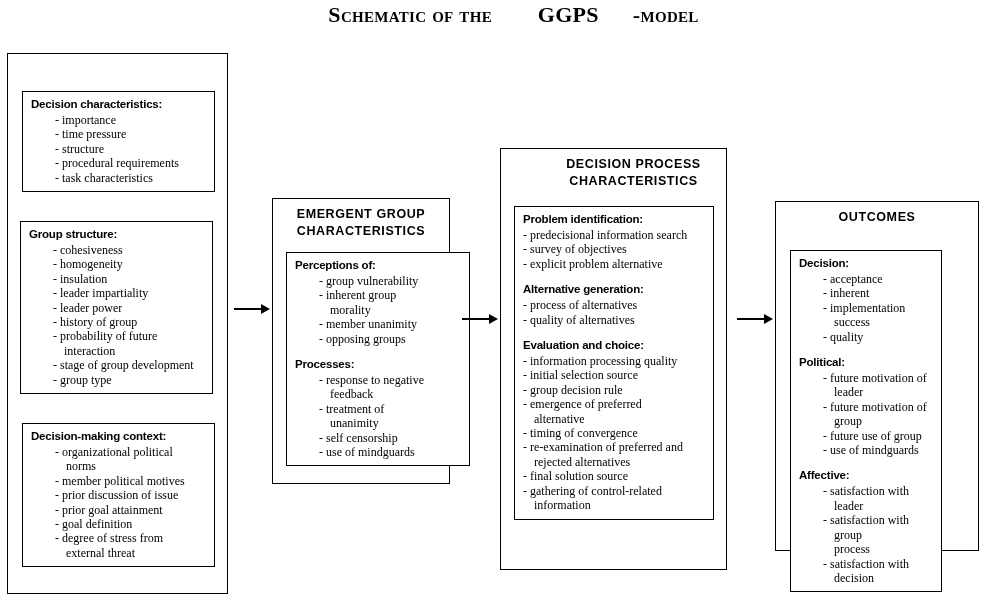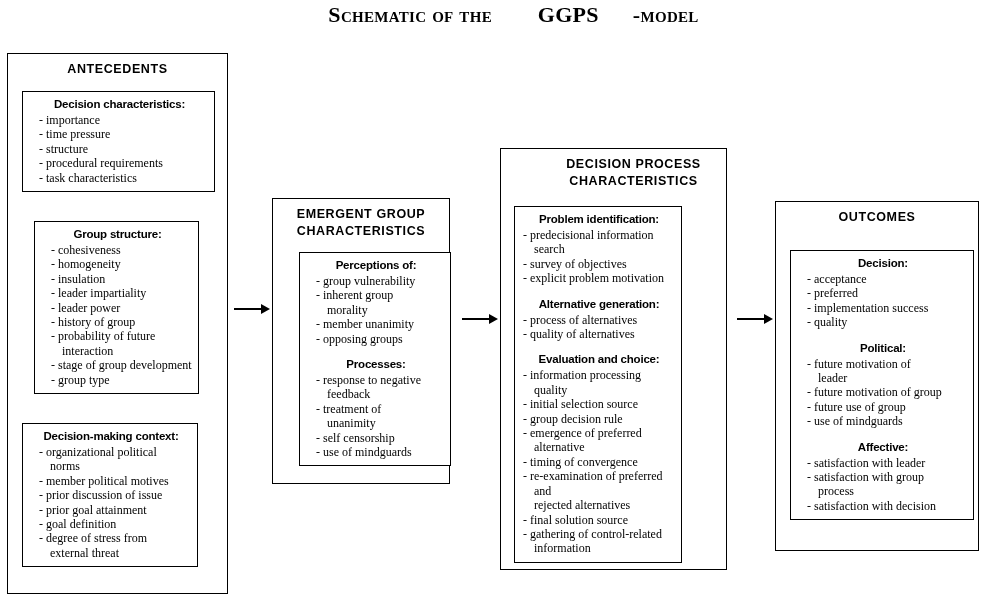--- a/index.html
+++ b/index.html
@@ -65,37 +65,36 @@
     padding: 5px 6px 6px 8px;
   }
   .panel-head {
     font-family: "Liberation Sans", sans-serif;
     font-weight: bold;
     font-size: 11.5px;
     letter-spacing: -0.2px;
     line-height: 15px;
     margin: 0 0 1px 0;
     white-space: nowrap;
-    text-align: center;
   }
   .panel-head.spaced {
     margin-top: 11px;
   }
   ul.items {
     list-style: none;
     margin: 0;
     padding: 0;
   }
   ul.items li {
     font-family: "Liberation Serif", serif;
     font-size: 12px;
     line-height: 14.4px;
     padding-left: 11px;
     text-indent: -11px;
-    margin-left: 8px;
+    margin-left: 24px;
     white-space: pre-line;
   }
   
   .panel.flush ul.items li {
     margin-left: 0;
   }
 
   
   .arrow {
     position: absolute;
@@ -118,42 +117,41 @@
     border-left: 9px solid #000000;
   }
 
   
   #box-antecedents { left: 7px;   top: 53px;  width: 221px; height: 541px; }
   #box-emergent    { left: 272px; top: 198px; width: 178px; height: 286px; }
   #box-process     { left: 500px; top: 148px; width: 227px; height: 422px; padding-left: 40px; }
   #box-outcomes    { left: 775px; top: 201px; width: 204px; height: 350px; }
 
   #panel-decision-char  { left: 14px; top: 37px;  width: 193px; }
-  #panel-group-struct   { left: 26px; top: 167px; width: 165px; }
-  #panel-context        { left: 14px; top: 369px; width: 176px; }
-
-  #panel-emergent-inner { left: 26px; top: 53px;  width: 152px; }
-
-  #panel-process-inner  { left: 13px; top: 57px;  width: 168px; }
-
-  #panel-outcomes-inner { left: 14px; top: 48px;  width: 184px; }
+  #panel-group-struct   { left: 12px; top: 167px; width: 193px; }
+  #panel-context        { left: 14px; top: 369px; width: 193px; }
+
+  #panel-emergent-inner { left: 13px; top: 53px;  width: 184px; }
+
+  #panel-process-inner  { left: 13px; top: 57px;  width: 200px; }
+
+  #panel-outcomes-inner { left: 14px; top: 48px;  width: 152px; }
 
   #arrow-1 { left: 234px; top: 303px; width: 36px; }
   #arrow-2 { left: 462px; top: 313px; width: 36px; }
   #arrow-3 { left: 737px; top: 313px; width: 36px; }
 </style>
 </head>
 <body>
 
 <div id="diagram-title">
   <span class="sc">Schematic of the </span><span class="full">GGPS</span><span class="sc">-model</span>
 </div>
 
 <div class="group-box" id="box-antecedents">
-  <div class="group-title">ANTECEDENTS</div>
 
   <div class="panel" id="panel-decision-char">
     <div class="panel-head">Decision characteristics:</div>
     <ul class="items">
       <li>- importance</li>
       <li>- time pressure</li>
       <li>- structure</li>
       <li>- procedural requirements</li>
       <li>- task characteristics</li>
     </ul>
@@ -231,21 +229,21 @@
   <div class="group-title">
     <div>DECISION PROCESS</div>
     <div>CHARACTERISTICS</div>
   </div>
 
   <div class="panel flush" id="panel-process-inner">
     <div class="panel-head">Problem identification:</div>
     <ul class="items">
       <li>- predecisional information search</li>
       <li>- survey of objectives</li>
-      <li>- explicit problem motivation</li>
+      <li>- explicit problem alternative</li>
     </ul>
     <div class="panel-head spaced">Alternative generation:</div>
     <ul class="items">
       <li>- process of alternatives</li>
       <li>- quality of alternatives</li>
     </ul>
     <div class="panel-head spaced">Evaluation and choice:</div>
     <ul class="items">
       <li>- information processing quality</li>
       <li>- initial selection source</li>
@@ -267,21 +265,21 @@
   <div class="head" style="left:27px;"></div>
 </div>
 
 <div class="group-box" id="box-outcomes">
   <div class="group-title">OUTCOMES</div>
 
   <div class="panel" id="panel-outcomes-inner">
     <div class="panel-head">Decision:</div>
     <ul class="items">
       <li>- acceptance</li>
-      <li>- preferred</li>
+      <li>- inherent</li>
       <li>- implementation success</li>
       <li>- quality</li>
     </ul>
     <div class="panel-head spaced">Political:</div>
     <ul class="items">
       <li>- future motivation of
    leader</li>
       <li>- future motivation of group</li>
       <li>- future use of group</li>
       <li>- use of mindguards</li>

